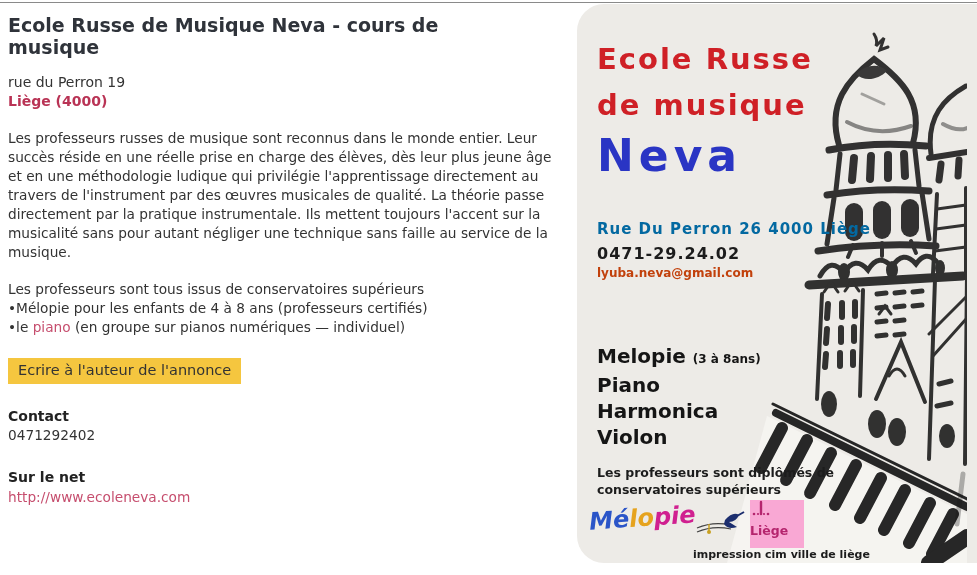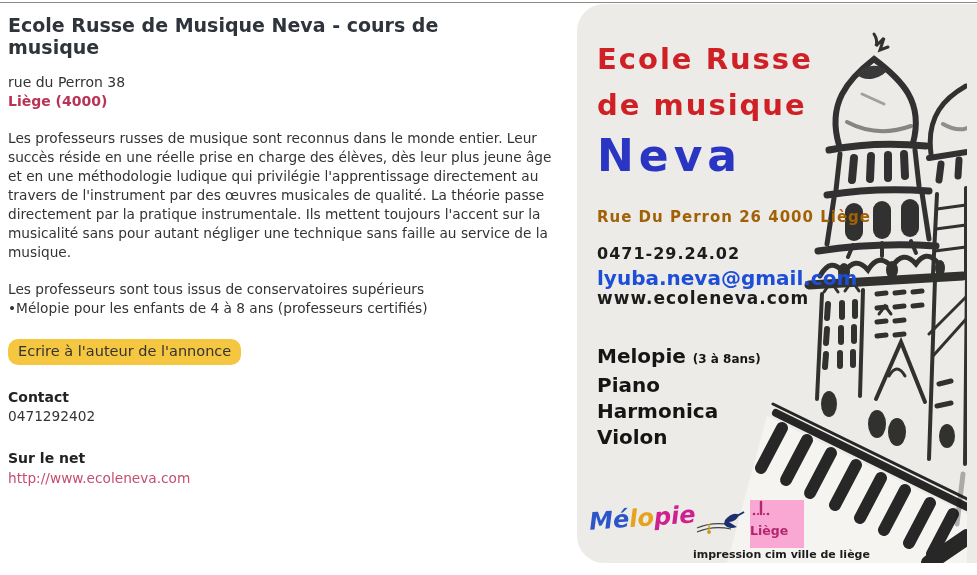--- a/index.html
+++ b/index.html
@@ -15,68 +15,71 @@
   .listing-title{font-size:19px;font-weight:bold;color:#2f333a;line-height:22px;margin:0;width:480px;}
   .addr{font-size:14px;line-height:19px;margin-top:15px;color:#333;}
   .city{font-size:14px;line-height:19px;font-weight:bold;color:#b93355;}
   .desc{font-size:13.7px;line-height:19px;margin-top:18px;width:558px;color:#333;}
   .teachers{font-size:13.7px;line-height:19px;margin-top:18px;}
   .propose{font-size:13.7px;line-height:19px;margin-top:18px;}
   .bullet-line{font-size:13.7px;line-height:19px;}
   .inline-link{color:#c64e6e;cursor:pointer;text-decoration:none;}
   .write-btn{
     display:inline-block;margin-top:21px;background:#f5c63f;color:#333;
-    font-size:14.5px;padding:4px 10px 6px 10px;border-radius:10px;border:none;
+    font-size:14.5px;padding:4px 10px 6px 10px;border-radius:0;border:none;
     font-family:"DejaVu Sans","Liberation Sans",sans-serif;cursor:pointer;
   }
   .section-label{font-size:14px;font-weight:bold;color:#222;margin-top:23px;line-height:19px;}
   .section-value{font-size:13.7px;line-height:19px;color:#333;}
   .url-link{font-size:13.7px;line-height:19px;color:#c64e6e;text-decoration:none;cursor:pointer;}
 
   
   .poster{
     position:absolute;left:577px;top:4px;width:460px;height:559px;
     background:#edebe7;overflow:hidden;border-radius:27px;
   }
   .poster .sketch{position:absolute;left:0;top:0;}
   .p-abs{position:absolute;left:20px;white-space:nowrap;}
   .p-title1{top:38px;font-size:29px;font-weight:bold;color:#cf2026;letter-spacing:2px;}
   .p-title2{top:84px;font-size:29px;font-weight:bold;color:#cf2026;letter-spacing:2px;}
   .p-name{top:126px;font-size:44px;font-weight:bold;color:#2a35c4;letter-spacing:5px;}
-  .p-address{top:204px;font-size:15px;font-weight:bold;color:#a16207;letter-spacing:1px;}
+  .p-address{top:216px;font-size:15px;font-weight:bold;color:#0369a1;letter-spacing:1px;}
   .p-phone{top:240px;font-size:16px;font-weight:bold;color:#1c1c1c;letter-spacing:1px;}
-  .p-email{top:262px;font-size:20px;font-weight:bold;color:#1d4ed8;}
+  .p-email{top:262px;font-size:12px;font-weight:bold;color:#c2410c;}
   .p-site{top:284px;font-size:17px;font-weight:bold;color:#1c1c1c;letter-spacing:1px;}
   .p-course-main{top:340px;font-size:20px;font-weight:bold;color:#151515;}
   .p-course-note{font-size:12px;font-weight:bold;}
   .p-courses{top:368px;font-size:20px;font-weight:bold;color:#151515;line-height:26px;}
   .p-diploma{top:460px;font-size:12.5px;font-weight:bold;color:#1c1c1c;line-height:17px;white-space:nowrap;}
   .melopie-logo{position:absolute;left:12px;top:500px;transform:rotate(-4deg);font-weight:bold;font-style:italic;font-size:24px;white-space:nowrap;}
   .mel-m{color:#2b55c8;}.mel-lo{color:#e6a31e;}.mel-pie{color:#d02090;}
   .melopie-bird{position:absolute;left:118px;top:504px;}
   .liege-logo{position:absolute;left:158px;top:496px;width:54px;height:48px;background:#f9a8d4;margin-left:15px;}
   .liege-label{font-size:12.5px;font-weight:bold;color:#b5256e;margin-top:1px;}
   .p-impression{left:116px;top:544px;font-size:11px;font-weight:bold;color:#1c1c1c;}
 </style>
 </head>
 <body>
 
 <div class="top-rule"></div>
 
 <div class="left-col">
   <h1 class="listing-title">Ecole Russe de Musique Neva - cours de musique</h1>
-  <div class="addr">rue du Perron 38</div>
+  <div class="addr">rue du Perron 19</div>
   <div class="city">Liège (4000)</div>
 
   <p class="desc">Les professeurs russes de musique sont reconnus dans le monde entier. Leur succès réside en une réelle prise en charge des élèves, dès leur plus jeune âge et en une méthodologie ludique qui privilégie l'apprentissage directement au travers de l'instrument par des œuvres musicales de qualité. La théorie passe directement par la pratique instrumentale. Ils mettent toujours l'accent sur la musicalité sans pour autant négliger une technique sans faille au service de la musique.</p>
 
   <div class="teachers">Les professeurs sont tous issus de conservatoires supérieurs</div>
 
   <div class="bullet-line">
     <span>•Mélopie pour les enfants de 4 à 8 ans (professeurs certifiés)</span>
+  </div>
+  <div class="bullet-line">
+    <span>•le </span><a class="inline-link">piano</a><span> (en groupe sur pianos numériques — individuel)</span>
   </div>
 
   <button class="write-btn">Ecrire à l'auteur de l'annonce</button>
 
   <div class="section-label">Contact</div>
   <div class="section-value">0471292402</div>
 
   <div class="section-label">Sur le net</div>
   <a class="url-link">http://www.ecoleneva.com</a>
 </div>
@@ -186,32 +189,35 @@
       <path d="M352,559 L390,533" stroke-width="16"></path>
     </g>
   </svg>
 
   <div class="p-abs p-title1">Ecole Russe</div>
   <div class="p-abs p-title2">de musique</div>
   <div class="p-abs p-name">Neva</div>
   <div class="p-abs p-address">Rue Du Perron 26 4000 Liège</div>
   <div class="p-abs p-phone">0471-29.24.02</div>
   <div class="p-abs p-email">lyuba.neva@gmail.com</div>
-  <div class="p-abs p-site">www.ecoleneva.com</div>
 
   <div class="p-abs p-course-main">
     <span>Melopie</span>
     <span class="p-course-note">(3 à 8ans)</span>
   </div>
   <div class="p-abs p-courses">
     <div>Piano</div>
     <div>Harmonica</div>
     <div>Violon</div>
   </div>
 
+  <div class="p-abs p-diploma">
+    <div>Les professeurs sont diplômés de</div>
+    <div>conservatoires supérieurs</div>
+  </div>
 
   <div class="melopie-logo">
     <span class="mel-m">Mé</span><span class="mel-lo">lo</span><span class="mel-pie">pie</span>
   </div>
   <svg class="melopie-bird" width="52" height="30" viewBox="0 0 52 30">
     <path d="M2,20 q16,-7 34,-3" stroke="#444" stroke-width="1.2" fill="none"></path>
     <path d="M2,24 q16,-7 34,-3" stroke="#444" stroke-width="1.2" fill="none"></path>
     <circle cx="14" cy="24" r="2" fill="#c8a020"></circle>
     <path d="M14,24 l0,-8" stroke="#c8a020" stroke-width="1.5"></path>
     <path d="M30,12 q8,-9 14,-5 q-3,7 -10,7 l8,5 q-9,3 -13,-3 z" fill="#1c2e6e"></path>

